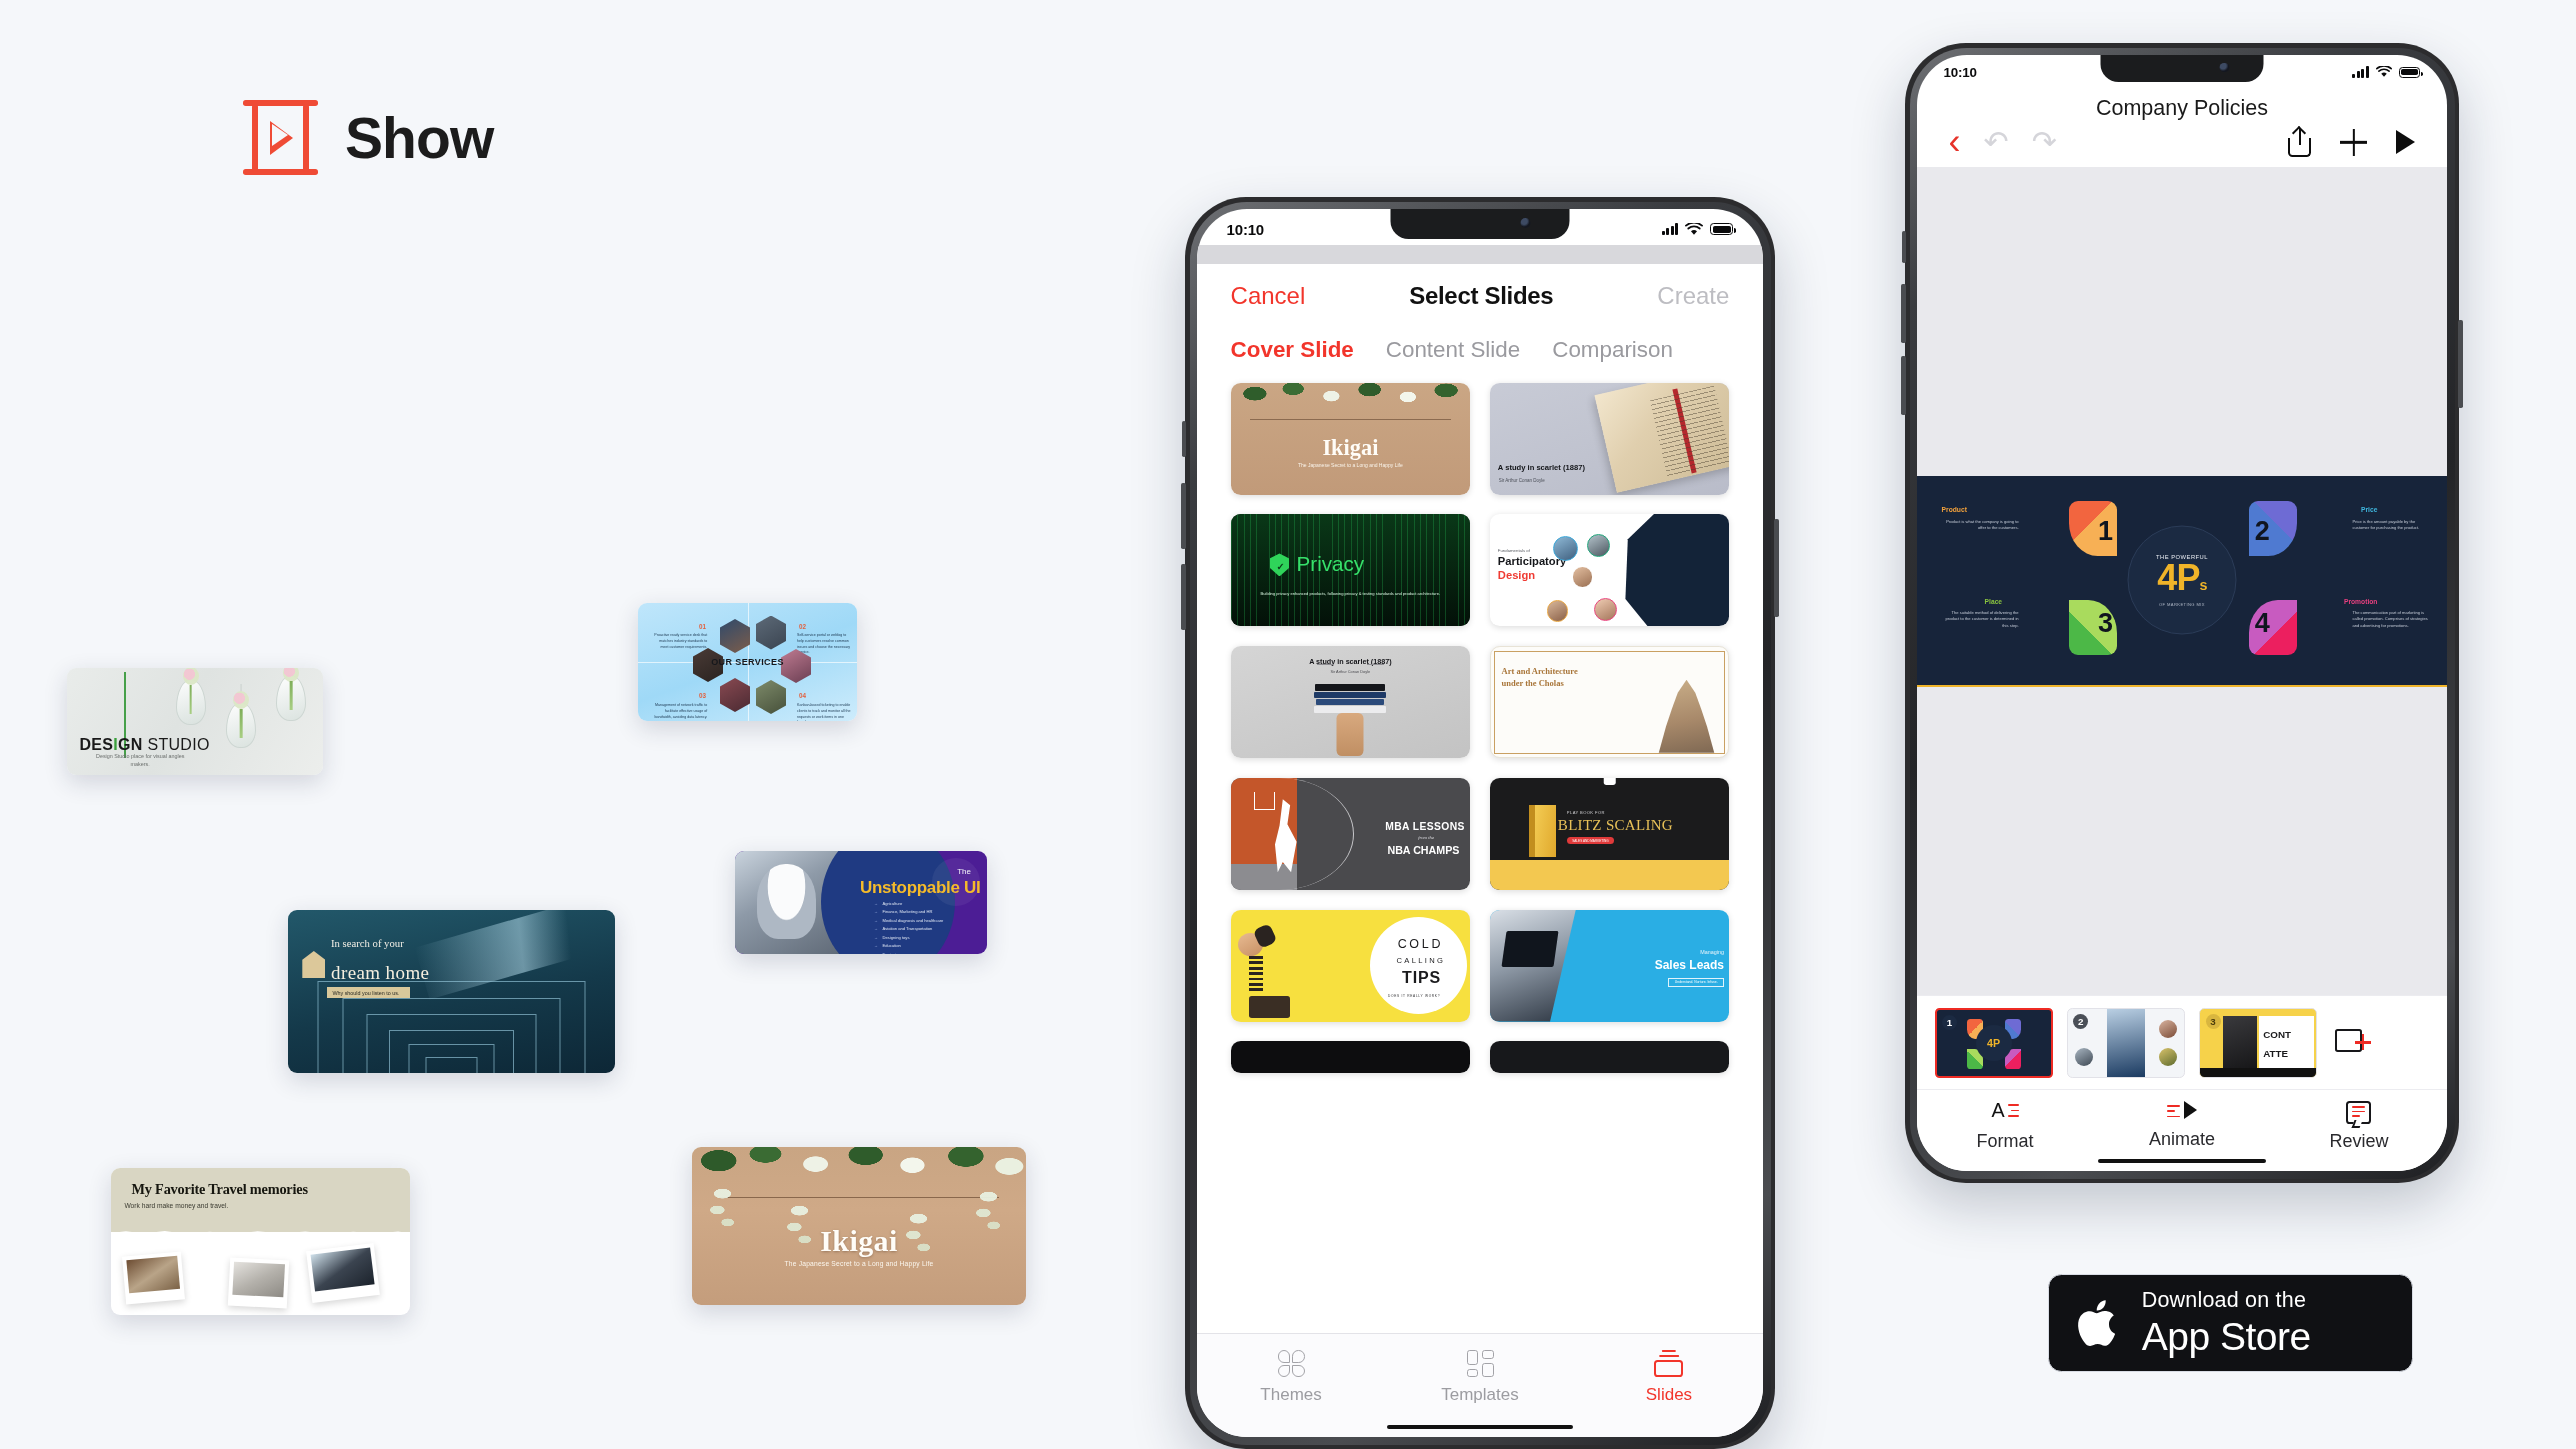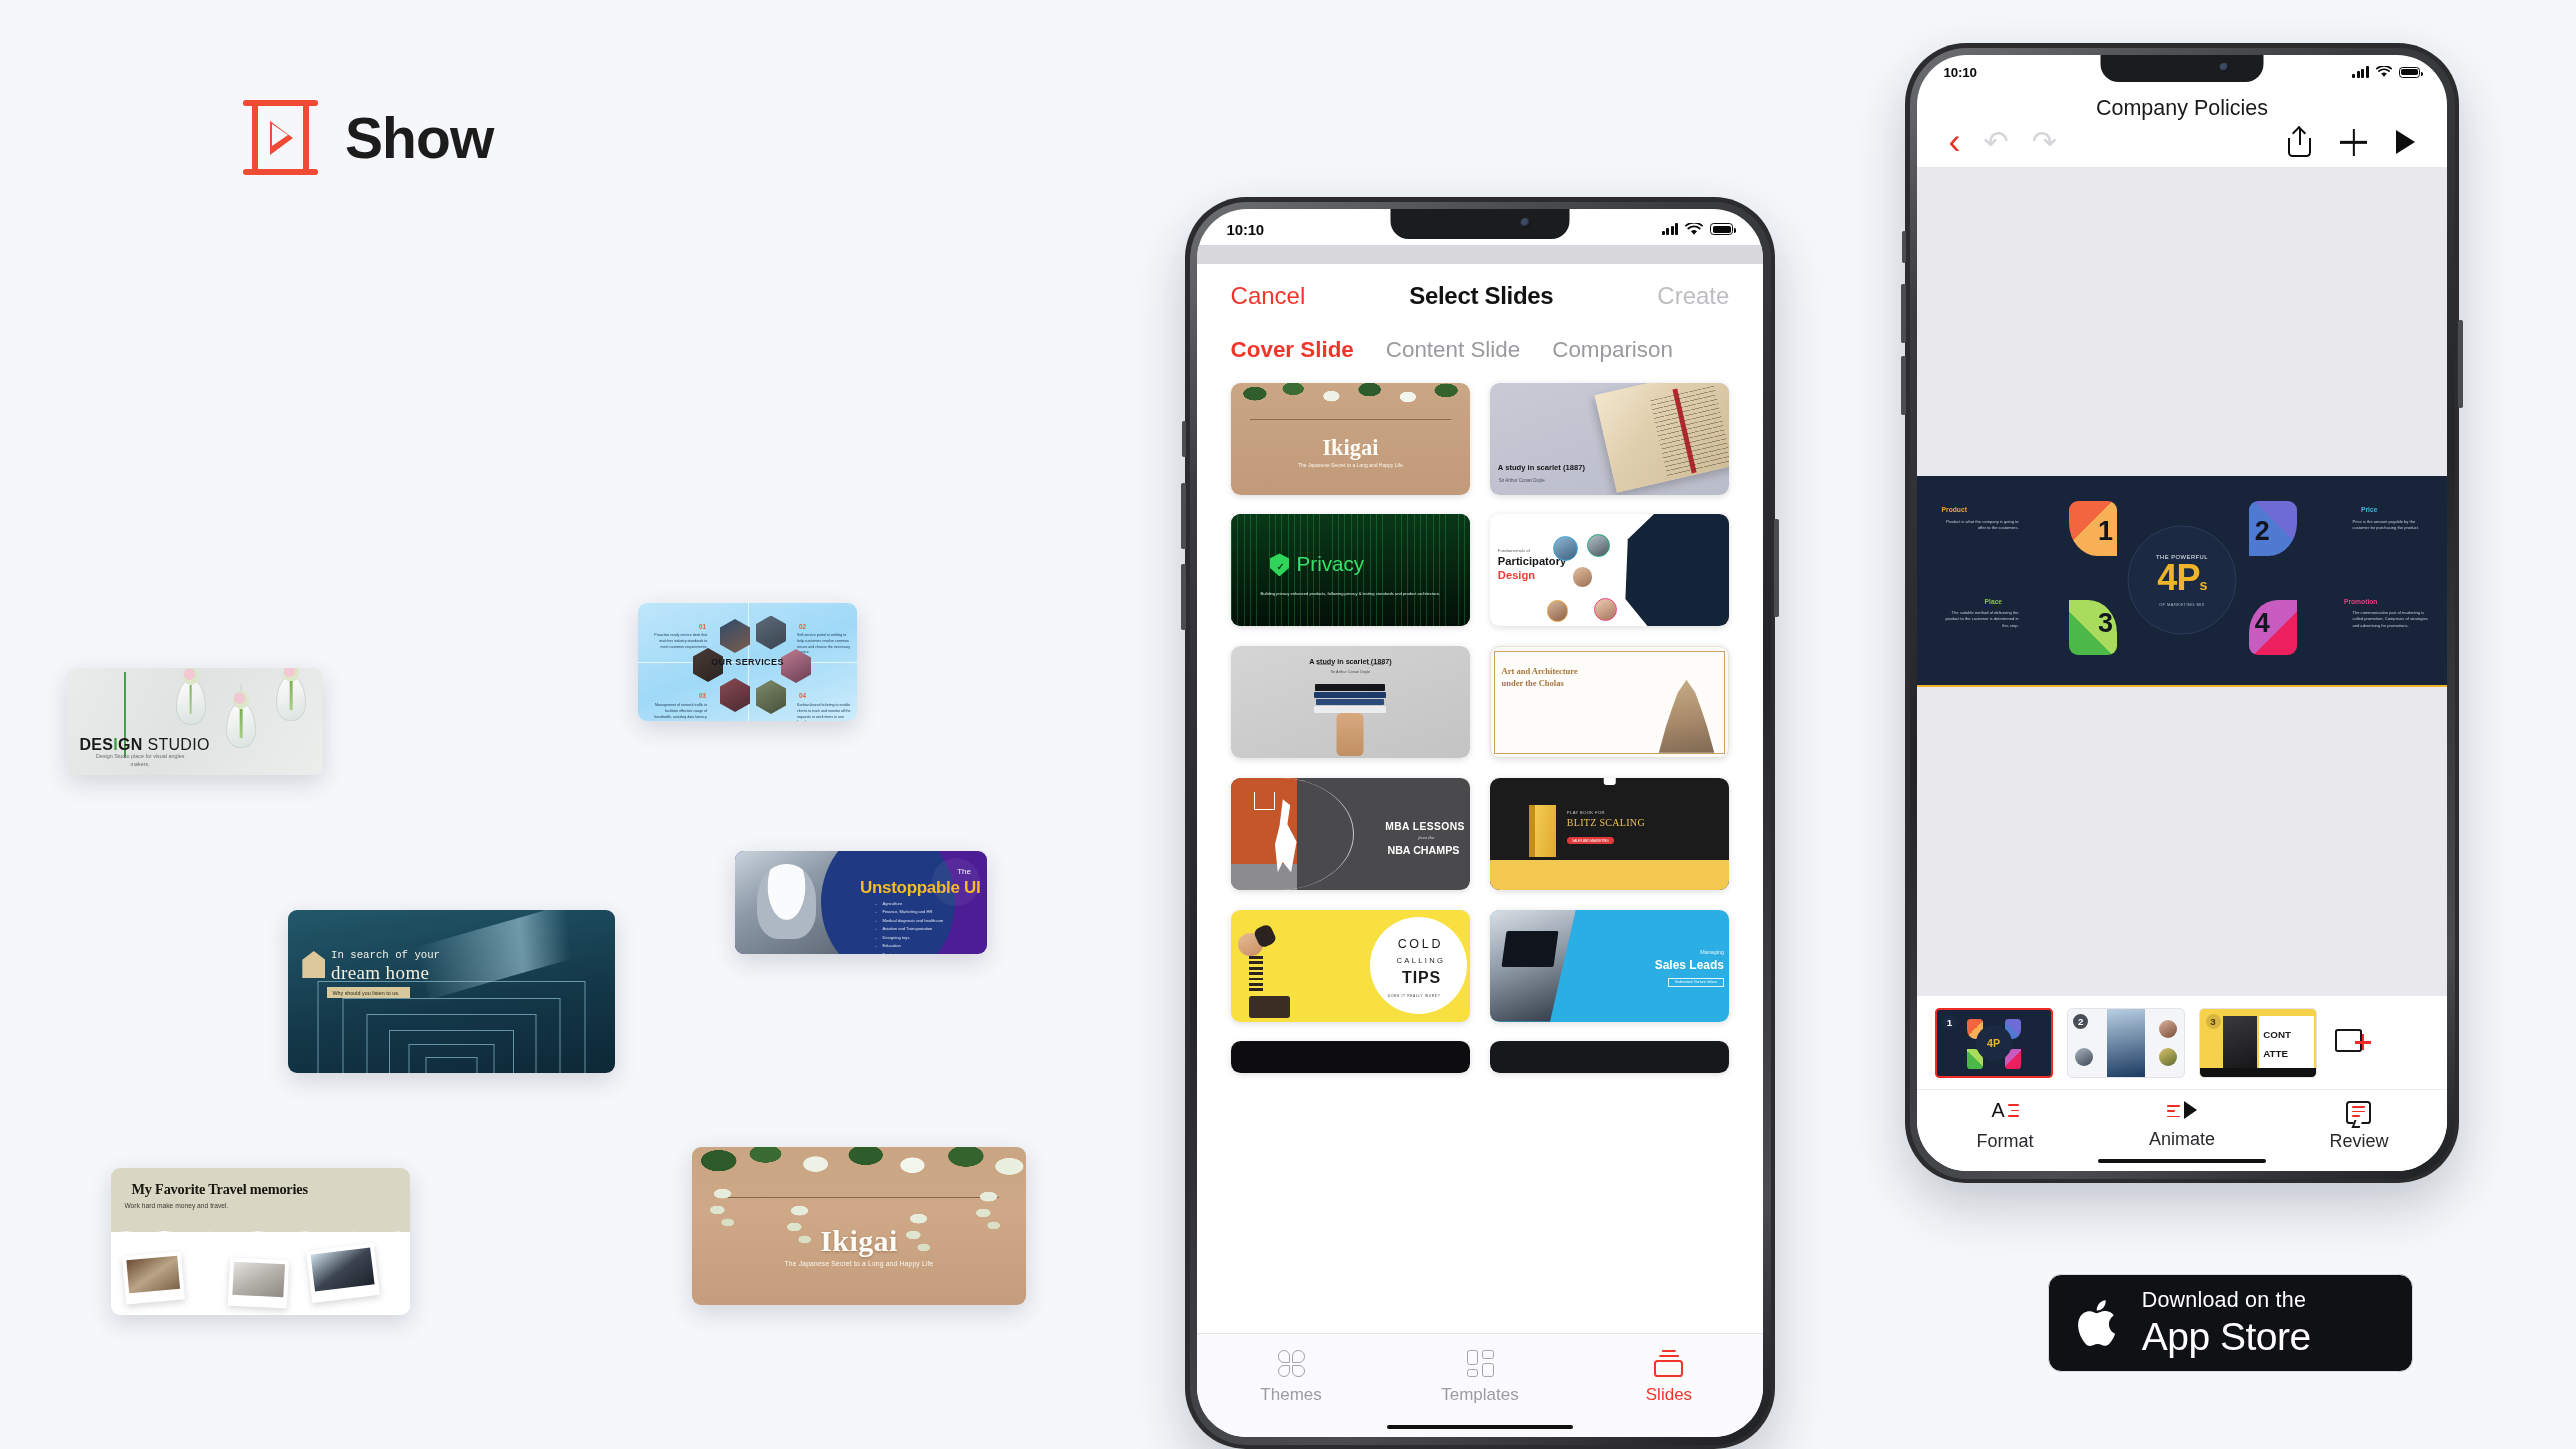--- a/index.html
+++ b/index.html
@@ -85,22 +85,22 @@
   #card-dream-home { left: 288px; top: 910px; width: 327px; height: 163px;
     background: linear-gradient(170deg,#22586a 0%,#14394a 55%,#0d2736 100%); }
   #card-dream-home .beam { position:absolute; right:-18px; top:7.2px; width:215px; height:54px;
     background: linear-gradient(100deg, rgba(255,255,255,0) 0%, rgba(180,220,235,.55) 48%, rgba(255,255,255,0) 70%);
     transform: rotate(-16deg); }
   .dh-frames { position: absolute; left: 50%; bottom: -5.4px; transform: translateX(-50%); width: 295px; height: 107px; }
   .dh-frames i { position: absolute; left: 50%; bottom: 0; transform: translateX(-50%);
     border: 1.8px solid rgba(150,200,220,.65); border-bottom: none; display: block; }
   .dh-home-ic { position: absolute; left: 14.3px; top: 41px; width: 23px; height: 27px; background: #dcc89a;
     clip-path: polygon(50% 0,100% 32%,100% 100%,0 100%,0 32%); }
-  .dh-pre { position: absolute; left: 43px; top: 39px; font-size: 10.7px; color: #f2efe6;
-    font-family: Liberation Mono, monospace; }
+  .dh-pre { position: absolute; left: 43px; top: 27px; font-size: 10.7px; color: #f2efe6;
+    font-family: Liberation Serif, serif; }
   .dh-title { position: absolute; left: 43px; top: 52px; font-size: 19px; color: #f5efdf;
     font-family: "Liberation Serif", serif; letter-spacing: 0.4px; }
   .dh-strip { position: absolute; left: 39px; top: 77px; background: #d9c89b; padding: 2.7px 10.7px 2.7px 5.4px;
     font-size: 5.4px; color: #2a2a24; }
 
   
   #card-unstoppable { left: 735px; top: 851px; width: 252px; height: 103px; background: #4c1d95; }
   #card-unstoppable .photo { position: absolute; left: 0; top: 0; width: 118px; height: 103px;
     background: linear-gradient(150deg,#c9d3dd 0%,#8e9aa8 40%,#5d6774 100%); }
   #card-unstoppable .photo:after { content:""; position:absolute; left:21.5px; top:12.5px; width:59px; height:75px;
@@ -551,21 +551,21 @@
           <div style="position:absolute;right:36px;top:57px;font-family:'Liberation Serif',serif;font-size:4.8px;color:#dcdce0;font-style:italic">from the</div>
           <div style="position:absolute;right:10.7px;top:66px;font-size:10.7px;font-weight:700;color:#fff">NBA CHAMPS</div>
         </div>
 
         <div class="thumb" style="background:#1b1b1c">
           <div style="position:absolute;left:0;right:0;bottom:0;height:30px;background:#f3c850"></div>
           <div style="position:absolute;left:50%;transform:translateX(-50%);top:0;width:12.5px;height:7.2px;background:#fff;border-radius:0 0 2.7px 2.7px"></div>
           <div style="position:absolute;left:39px;top:27px;width:27px;height:52px;background:linear-gradient(100deg,#f7d35c,#e0a82c)"></div>
           <div style="position:absolute;left:39px;top:27px;width:6.3px;height:52px;background:#c28e1e"></div>
           <div style="position:absolute;left:77px;top:32px;font-size:4.1px;color:#cfcfd2;letter-spacing:0.4px">PLAY BOOK FOR</div>
-          <div style="position:absolute;left:77px;top:39px;font-family:'Liberation Serif',serif;font-size:10px;color:#e8c158;letter-spacing:0.3px">BLITZ SCALING</div>
+          <div style="position:absolute;left:68px;top:39px;font-family:'Liberation Serif',serif;font-size:15px;color:#e8c158;letter-spacing:0.3px">BLITZ SCALING</div>
           <div style="position:absolute;left:77px;top:59px;background:#e03a3a;color:#fff;font-size:3.1px;padding:1.8px 5.4px;border-radius:7.2px">SALES AND MARKETING</div>
         </div>
 
         <div class="thumb" style="background:#f7e03f">
           <div style="position:absolute;right:3.6px;top:7.2px;width:97px;height:97px;border-radius:50%;background:#fff"></div>
           <div style="position:absolute;left:7.2px;top:23px;width:25px;height:23px;border-radius:50%;background:linear-gradient(150deg,#e8bb92,#c78f63)"></div>
           <div style="position:absolute;left:25px;top:16px;width:18px;height:19.7px;border-radius:6.3px;background:#2a2320;transform:rotate(-25deg)"></div>
           <div style="position:absolute;left:18px;top:46px;width:14.3px;height:36px;
             background:repeating-linear-gradient(to bottom,#2a2320 0 2.7px,rgba(0,0,0,0) 2.7px 5.4px)"></div>
           <div style="position:absolute;left:18px;bottom:3.6px;width:41px;height:21.5px;background:#3a2e24;border-radius:2.7px"></div>

